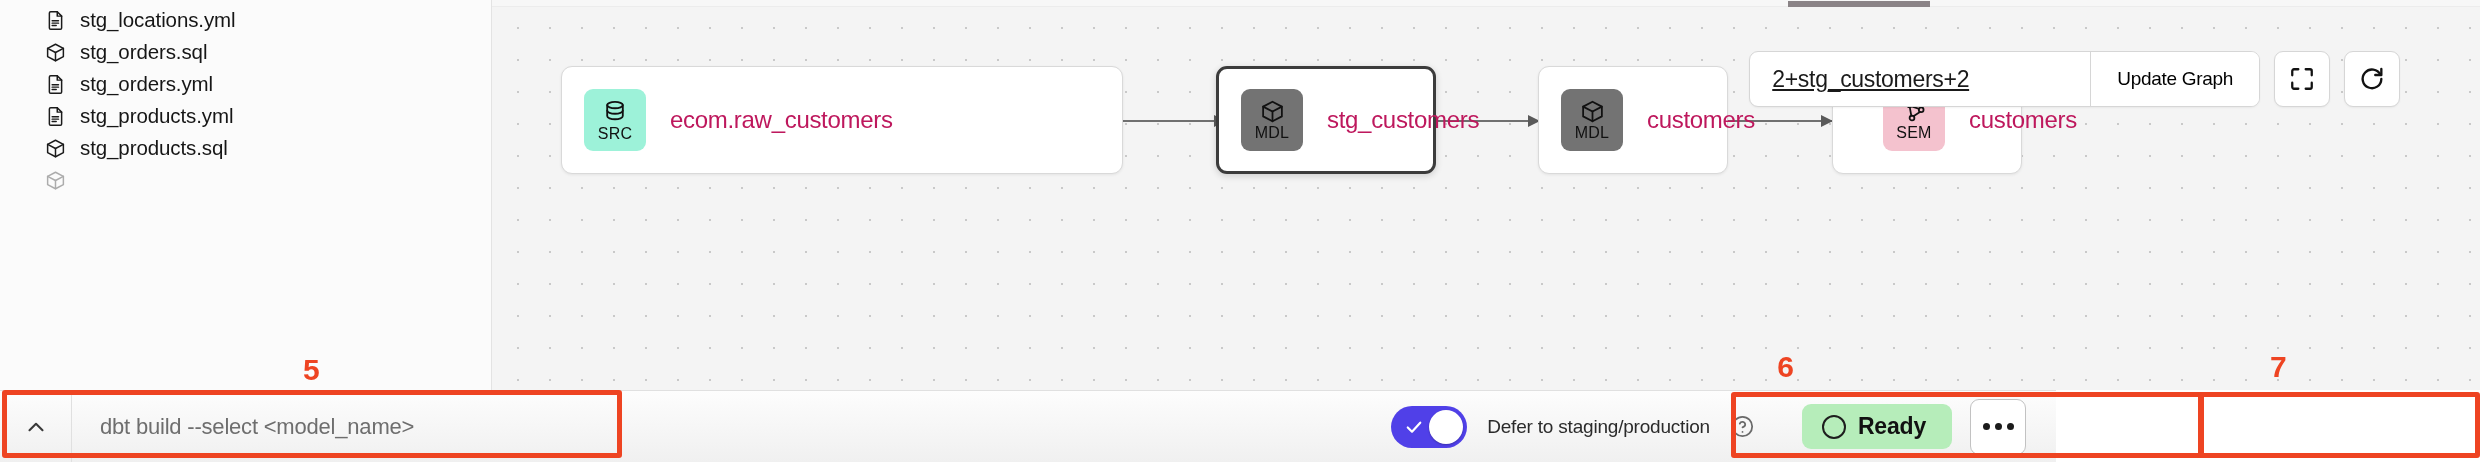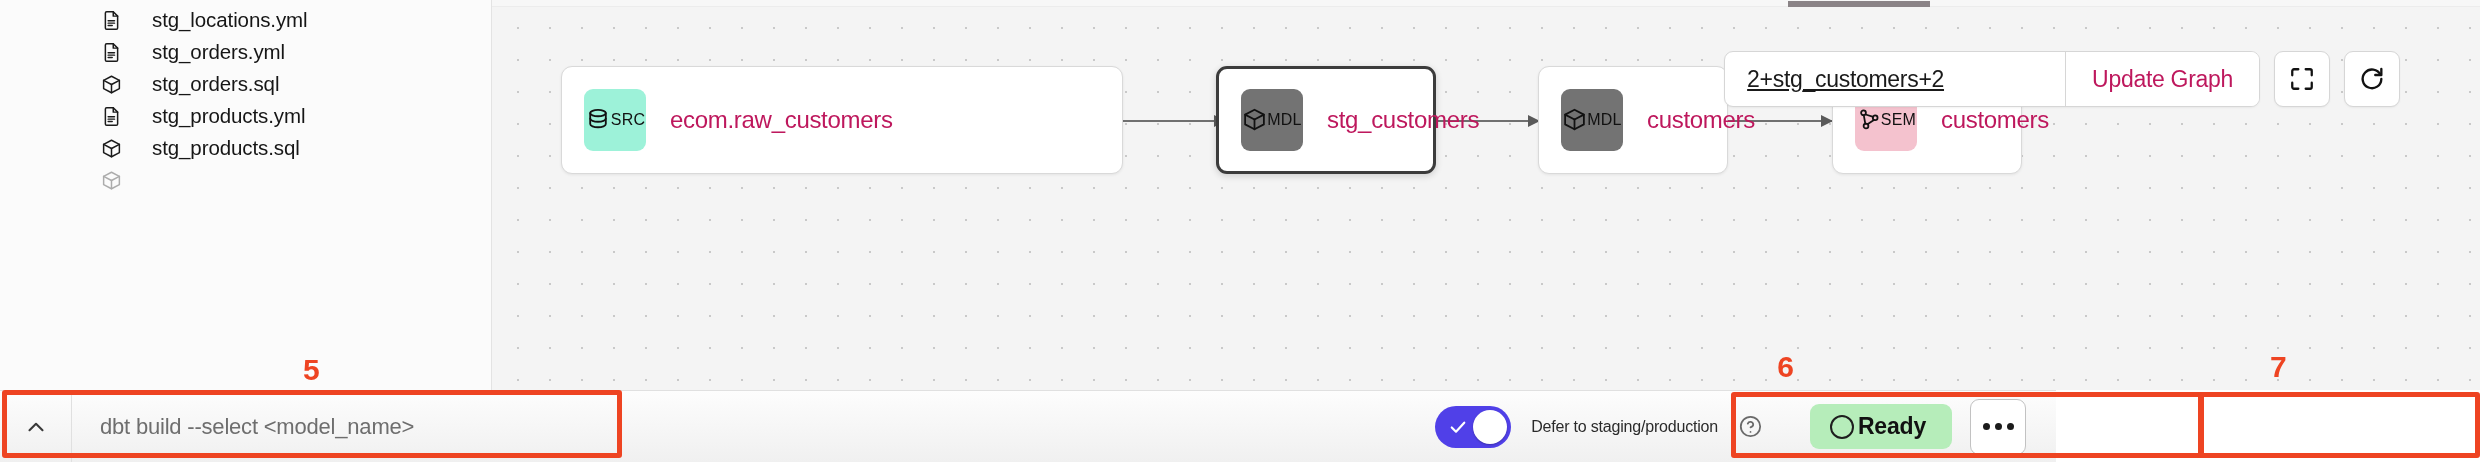--- a/index.html
+++ b/index.html
@@ -36,22 +36,22 @@
     background: #fbfbfb;
     border-right: 1px solid #e3e3e3;
     padding-top: 2px;
     overflow: hidden;
   }
 
   .file-row {
     display: flex;
     align-items: center;
     height: 32px;
-    padding-left: 100px;
-    gap: 30px;
+    padding-left: 44px;
+    gap: 14px;
     cursor: pointer;
   }
 
   .file-icon {
     width: 22px;
     height: 22px;
     flex: 0 0 22px;
     display: flex;
     align-items: center;
     justify-content: center;
@@ -139,22 +139,22 @@
     width: 1px;
     background: #d6d6d6;
     flex: 0 0 1px;
   }
 
   .update-graph-btn {
     display: flex;
     align-items: center;
     justify-content: center;
     padding: 0 26px;
-    font-size: 23px;
-    color: #be185d;
+    font-size: 19px;
+    color: #000000;
     background: #ffffff;
     border: none;
     cursor: pointer;
     font-family: "Liberation Sans", sans-serif;
     letter-spacing: -0.3px;
     white-space: nowrap;
   }
 
   .icon-btn {
     width: 56px;
@@ -191,37 +191,37 @@
     border: 3px solid #3c3c3c;
     box-shadow: 0 2px 7px rgba(0,0,0,0.16);
   }
 
   .node-badge {
     width: 62px;
     height: 62px;
     flex: 0 0 62px;
     border-radius: 9px;
     display: flex;
-    flex-direction: row;
+    flex-direction: column;
     align-items: center;
     justify-content: center;
     gap: 0px;
     color: #111111;
   }
   .node-badge svg { display: block; margin-bottom: 1px; }
   .node-badge-text {
     font-size: 16px;
     font-weight: 400;
     letter-spacing: 0.2px;
     line-height: 1;
     color: #111;
   }
   .badge-src { background: #9df2d9; }
   .badge-mdl { background: #737373; }
-  .badge-sem { background: #f4c2ce; }
+  .badge-sem { background: #f4c2ce; margin-left: 28px; }
 
   .node-title {
     font-size: 24px;
     color: #be185d;
     letter-spacing: -0.3px;
     white-space: nowrap;
   }
 
   
   .edge {
@@ -318,21 +318,21 @@
     right: 4px;
     top: 4px;
     width: 34px;
     height: 34px;
     background: #ffffff;
     border-radius: 50%;
     box-shadow: 0 1px 2px rgba(0,0,0,0.25);
   }
 
   .defer-label {
-    font-size: 16px;
+    font-size: 19px;
     color: #2b2b2b;
     letter-spacing: -0.2px;
     white-space: nowrap;
     text-align: center;
   }
 
   .help-icon {
     width: 26px; height: 26px;
     flex: 0 0 26px;
     display: flex; align-items: center; justify-content: center;
@@ -344,21 +344,21 @@
   .status-group {
     display: flex;
     align-items: center;
     gap: 18px;
     padding: 0 30px 0 22px;
     height: 72px;
   }
   .ready-pill {
     display: flex;
     align-items: center;
-    gap: 4px;
+    gap: 12px;
     background: #b6edba;
     border-radius: 9px;
     padding: 9px 26px 9px 20px;
     cursor: pointer;
   }
   .ready-ring {
     width: 24px; height: 24px;
     flex: 0 0 24px;
     border: 2px solid #1e1e1e;
     border-radius: 50%;
@@ -425,39 +425,39 @@
           </svg>
         </span>
         <span class="file-label">stg_locations.yml</span>
       </div>
 
 
 
       <div class="file-row">
         <span class="file-icon">
           <svg width="21" height="21" viewBox="0 0 24 24" fill="none" stroke="currentColor" stroke-width="1.7" stroke-linecap="round" stroke-linejoin="round">
+            <path d="M12 2.6 21 7.3v9.4L12 21.4 3 16.7V7.3z"></path>
+            <path d="M3 7.3 12 12l9-4.7"></path>
+              <path d="M12 12v9.4"></path>
+          </svg>
+        </span>
+        <span class="file-label">stg_orders.sql</span>
+      </div>
+
+      <div class="file-row">
+        <span class="file-icon">
+          <svg width="21" height="21" viewBox="0 0 24 24" fill="none" stroke="currentColor" stroke-width="1.7" stroke-linecap="round" stroke-linejoin="round">
             <path d="M14 2H6.5A1.5 1.5 0 0 0 5 3.5v17A1.5 1.5 0 0 0 6.5 22h11a1.5 1.5 0 0 0 1.5-1.5V7z"></path>
             <path d="M14 2v5h5"></path>
               <path d="M8.2 12.2h7.2"></path>
               <path d="M8.2 15h7.2"></path>
               <path d="M8.2 17.8h4.6"></path>
           </svg>
         </span>
         <span class="file-label">stg_orders.yml</span>
-      </div>
-
-      <div class="file-row">
-        <span class="file-icon">
-          <svg width="21" height="21" viewBox="0 0 24 24" fill="none" stroke="currentColor" stroke-width="1.7" stroke-linecap="round" stroke-linejoin="round">
-            <path d="M12 2.6 21 7.3v9.4L12 21.4 3 16.7V7.3z"></path>
-            <path d="M3 7.3 12 12l9-4.7"></path>
-              <path d="M12 12v9.4"></path>
-          </svg>
-        </span>
-        <span class="file-label">stg_orders.sql</span>
       </div>
 
       <div class="file-row">
         <span class="file-icon">
           <svg width="21" height="21" viewBox="0 0 24 24" fill="none" stroke="currentColor" stroke-width="1.7" stroke-linecap="round" stroke-linejoin="round">
             <path d="M14 2H6.5A1.5 1.5 0 0 0 5 3.5v17A1.5 1.5 0 0 0 6.5 22h11a1.5 1.5 0 0 0 1.5-1.5V7z"></path>
             <path d="M14 2v5h5"></path>
               <path d="M8.2 12.2h7.2"></path>
               <path d="M8.2 15h7.2"></path>
               <path d="M8.2 17.8h4.6"></path>

